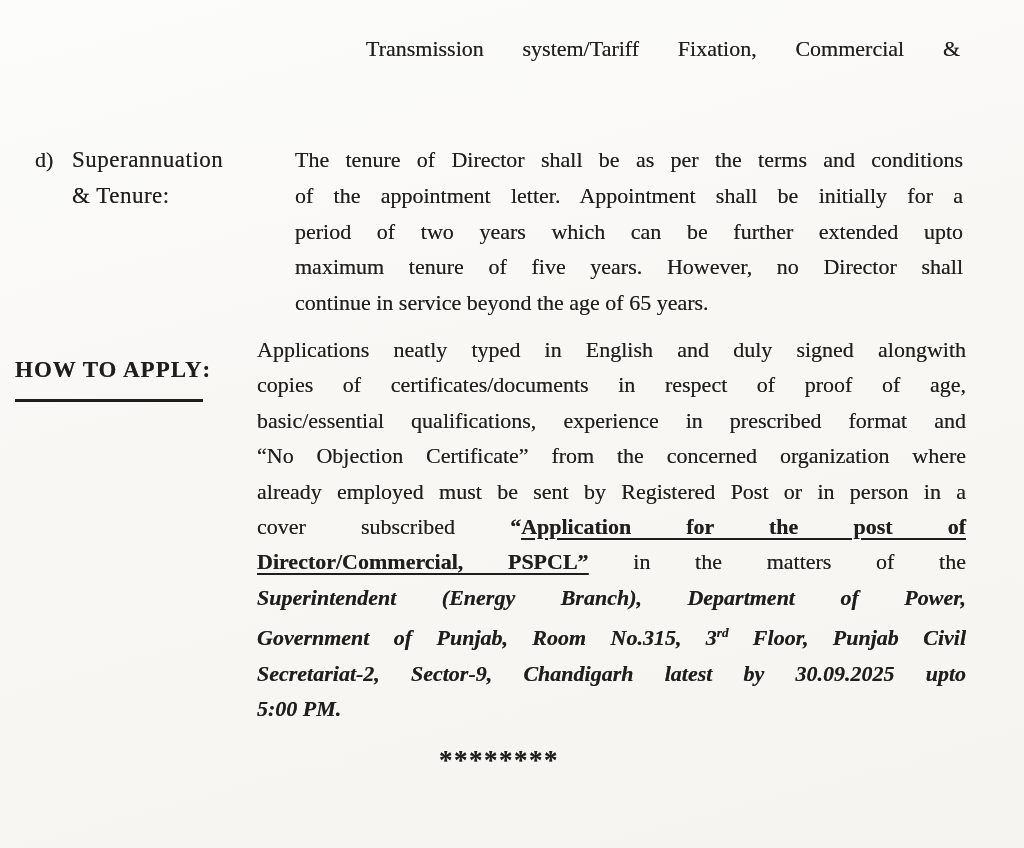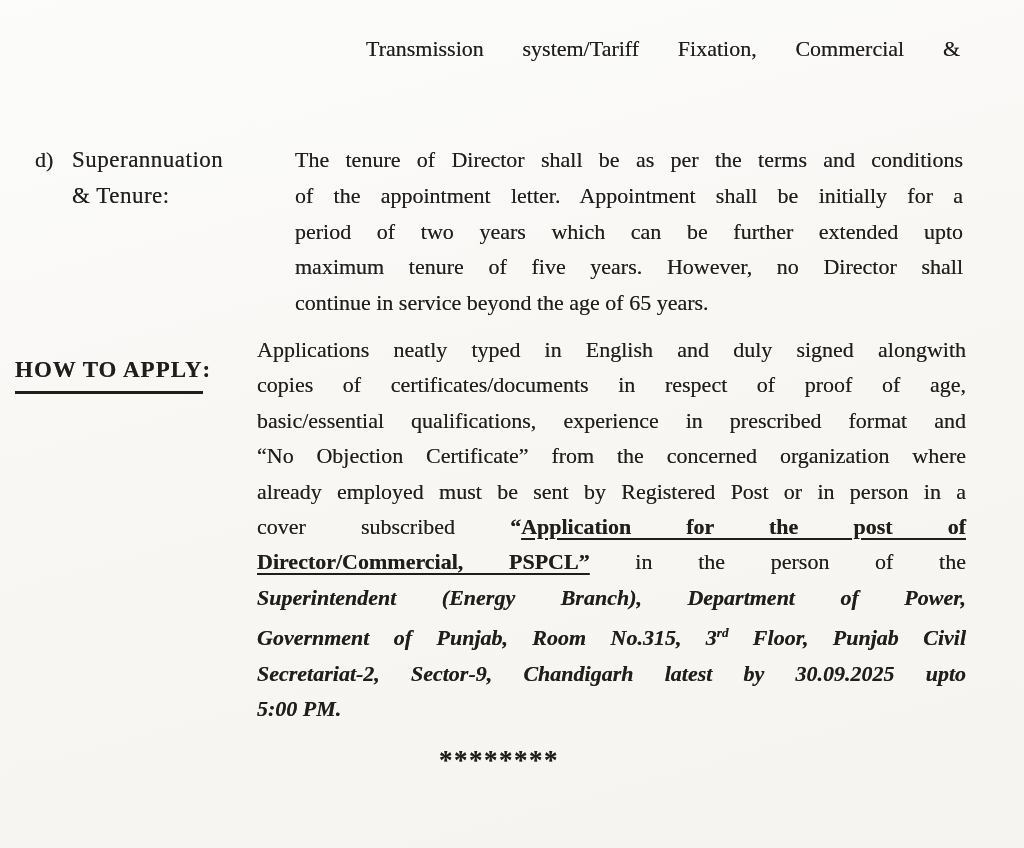--- a/index.html
+++ b/index.html
@@ -39,21 +39,21 @@
     position: absolute; left: 295px; top: 142px; width: 668px;
     font-size: 22px; line-height: 35.8px;
   }
   .hta-heading {
     position: absolute; left: 15px; top: 352px;
     font-size: 23px; line-height: 35px; font-weight: 700;
   }
   .hta-underlined {
     display: inline-block;
     border-bottom: 3px solid #201e1c;
-    padding-bottom: 4px;
+    padding-bottom: 12px;
     letter-spacing: 1px;
     text-align: center;
   }
   .apply-body {
     position: absolute; left: 257px; top: 332px; width: 709px;
     font-size: 22px; line-height: 35.4px;
   }
   .footer-sep {
     position: absolute; left: 439px; top: 745px;
     font-size: 27px; font-weight: 700; letter-spacing: 1.5px;
@@ -87,21 +87,21 @@
     <span class="hta-underlined">HOW TO APPLY</span><span>:</span>
   </div>
 
   <div class="apply-body">
       <div class="tline just"><span>Applications neatly typed in English and duly signed alongwith</span></div>
       <div class="tline just"><span>copies of certificates/documents in respect of proof of age,</span></div>
       <div class="tline just"><span>basic/essential qualifications, experience in prescribed format and</span></div>
       <div class="tline just"><span>“No Objection Certificate” from the concerned organization where</span></div>
       <div class="tline just"><span>already employed must be sent by Registered Post or in person in a</span></div>
       <div class="tline just"><span>cover subscribed </span><span class="seg-b">“</span><span class="seg-bu">Application for the post of</span></div>
-      <div class="tline just"><span class="seg-bu">Director/Commercial, PSPCL”</span><span> in the person of the</span></div>
+      <div class="tline just"><span class="seg-bu">Director/Commercial, PSPCL”</span><span> in the matters of the</span></div>
       <div class="tline just"><span class="seg-bi">Superintendent (Energy Branch), Department of Power,</span></div>
       <div class="tline just"><span class="seg-bi">Government of Punjab, Room No.315, 3</span><span class="seg-bisup">rd</span><span class="seg-bi"> Floor, Punjab Civil</span></div>
       <div class="tline just"><span class="seg-bi">Secretariat-2, Sector-9, Chandigarh latest by 30.09.2025 upto</span></div>
       <div class="tline"><span class="seg-bi">5:00 PM.</span></div>
     </div>
 
   <div class="footer-sep">********</div>
 
 </div>
 

